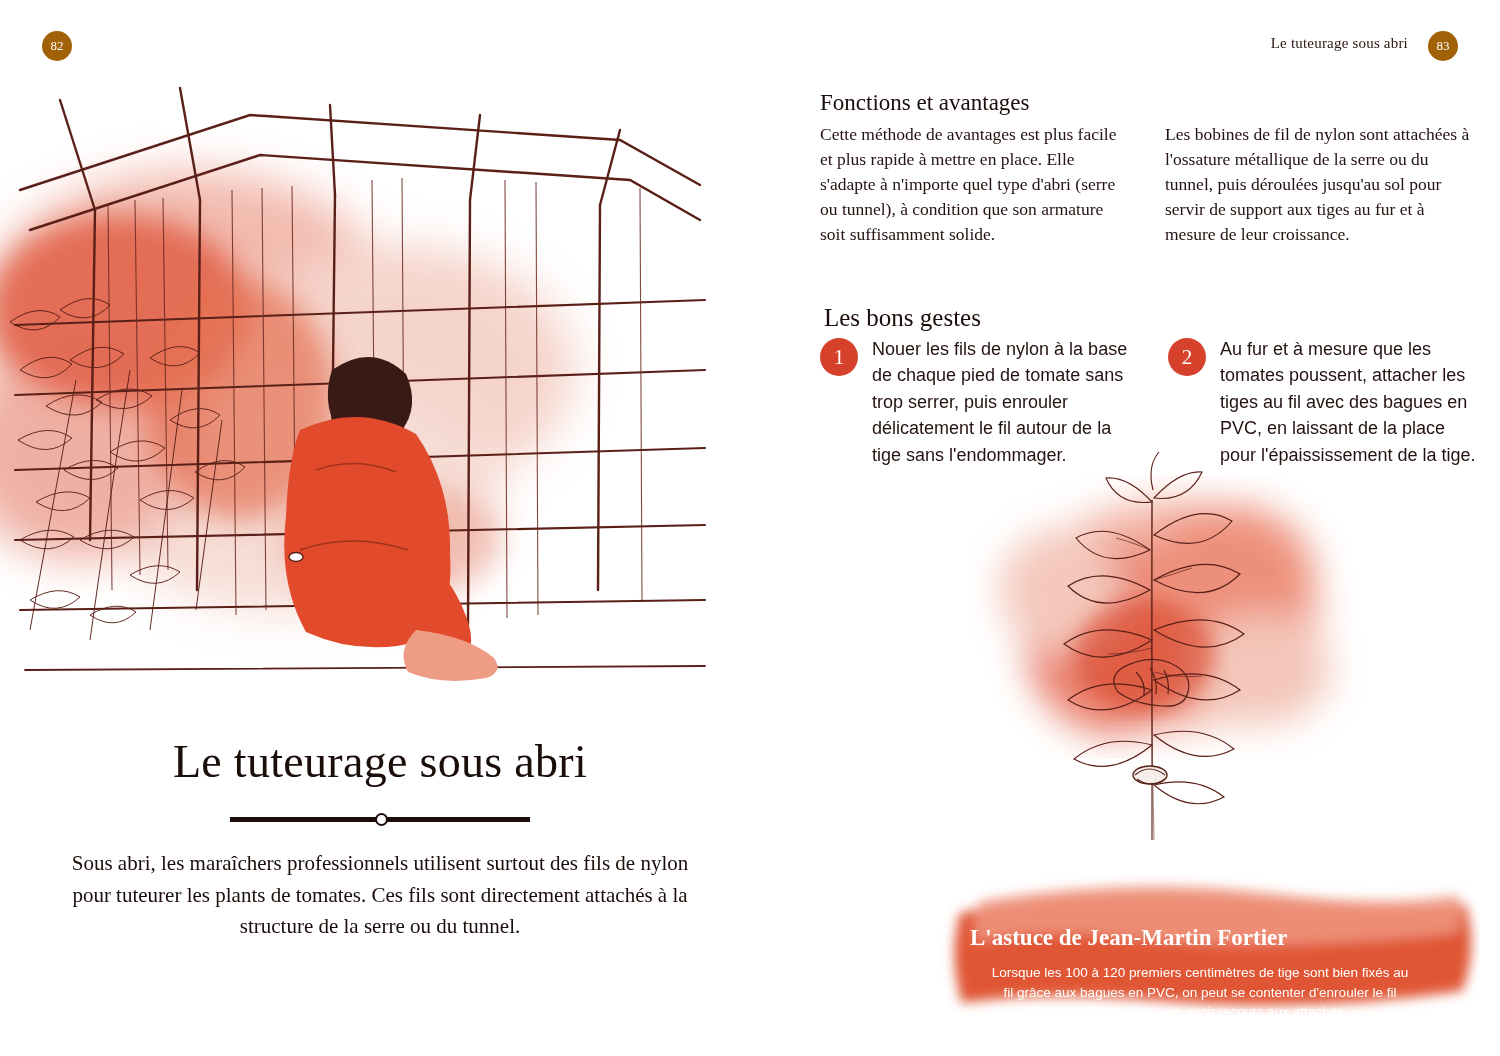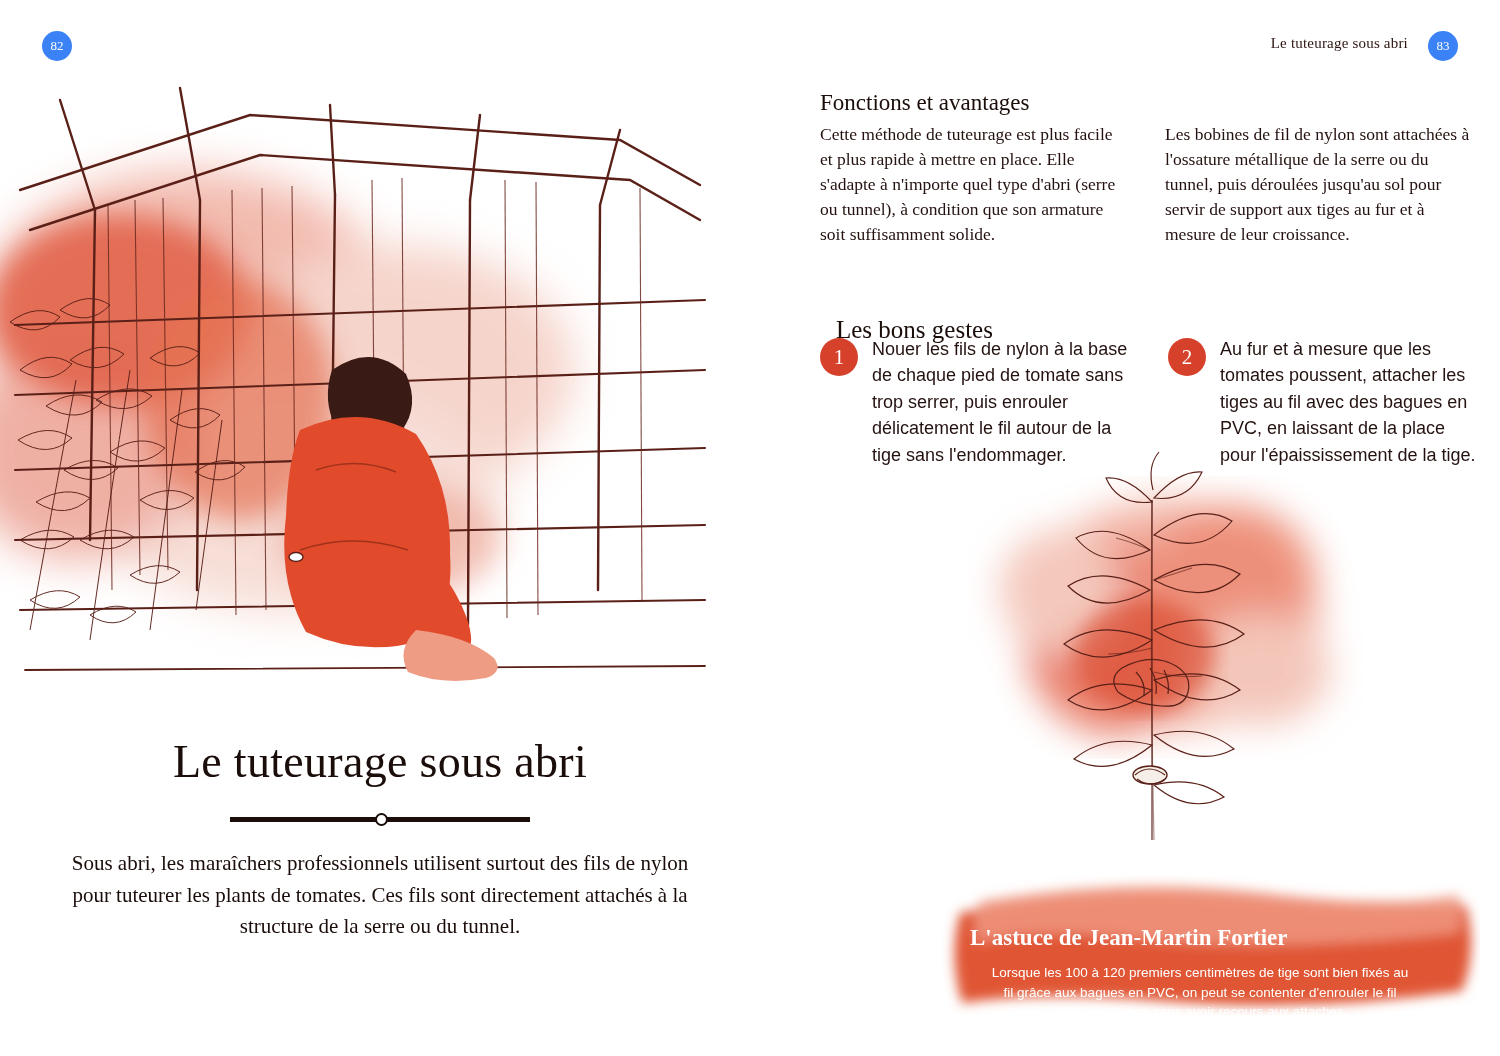--- a/index.html
+++ b/index.html
@@ -15,21 +15,21 @@
     font-family: "Liberation Serif", serif;
     color: #2b1410;
   }
 
   
   .folio {
     position: absolute;
     width: 30px;
     height: 30px;
     border-radius: 50%;
-    background: #3b82f6;
+    background: #a16207;
     color: #ffffff;
     font-family: "Liberation Serif", serif;
     font-size: 13px;
     display: flex;
     align-items: center;
     justify-content: center;
     top: 31px;
   }
   .folio.left { left: 42px; }
   .folio.right { right: 42px; text-align: right; }
@@ -131,21 +131,21 @@
   }
   .col.right-col .body-text { margin-top: 34px; }
 
   .gestes-head {
     position: absolute;
     left: 30px;
     top: 300px;
     font-family: "Liberation Serif", serif;
     font-weight: normal;
     font-size: 25px;
-    margin: 16px;
+    margin: 4px;
     color: #1a0d0a;
   }
   .steps {
     position: absolute;
     left: 30px;
     top: 336px;
     width: 660px;
     display: flex;
     gap: 38px;
   }
@@ -333,21 +333,21 @@
 </div>
 
 <div class="right-page">
 
   <div class="running-head">Le tuteurage sous abri</div>
   <div class="folio right">83</div>
 
   <div class="col-wrap">
     <div class="col left-col">
       <h2 class="section-head">Fonctions et avantages</h2>
-      <p class="body-text">Cette méthode de tuteurage est plus facile et plus rapide à mettre en place. Elle s'adapte à n'importe quel type d'abri (serre ou tunnel), à condition que son armature soit suffisamment solide.</p>
+      <p class="body-text">Cette méthode de avantages est plus facile et plus rapide à mettre en place. Elle s'adapte à n'importe quel type d'abri (serre ou tunnel), à condition que son armature soit suffisamment solide.</p>
     </div>
     <div class="col right-col">
       <p class="body-text">Les bobines de fil de nylon sont attachées à l'ossature métallique de la serre ou du tunnel, puis déroulées jusqu'au sol pour servir de support aux tiges au fur et à mesure de leur croissance.</p>
     </div>
   </div>
 
   <h2 class="gestes-head">Les bons gestes</h2>
 
   <div class="steps">
     <div class="step">

